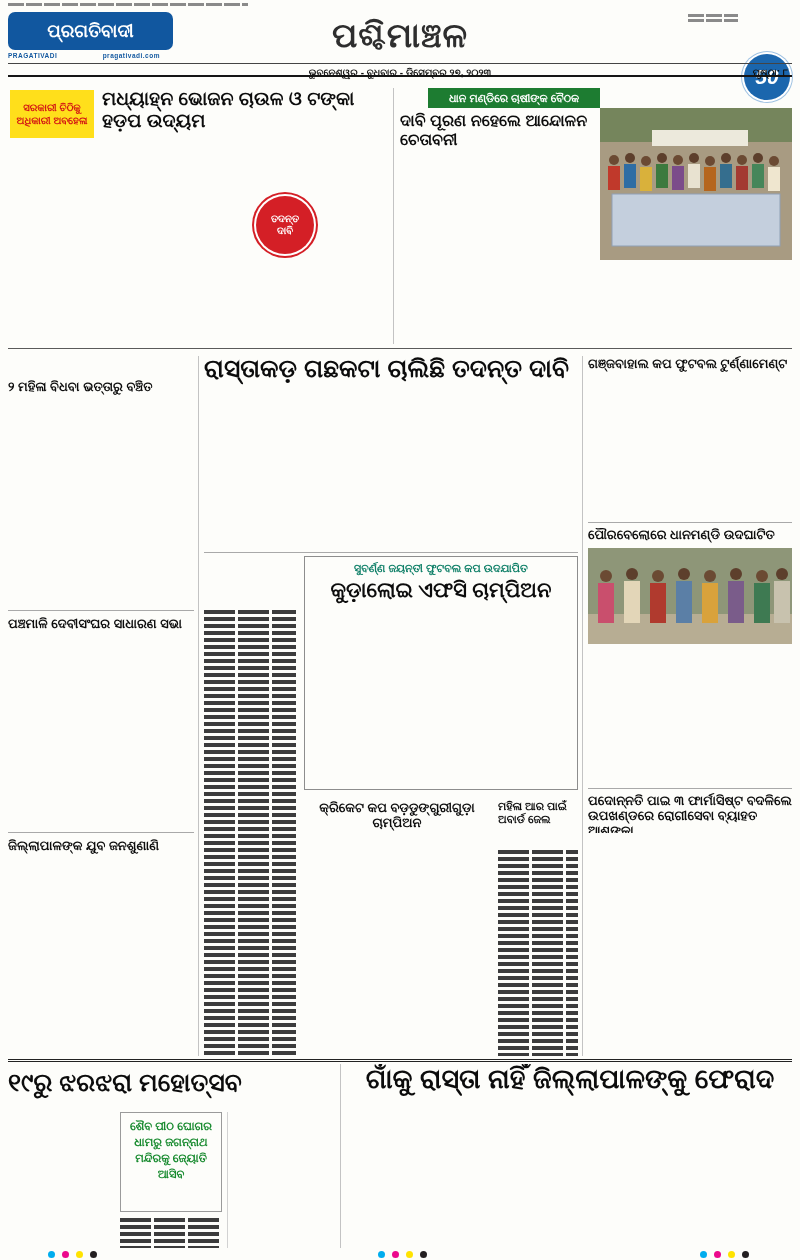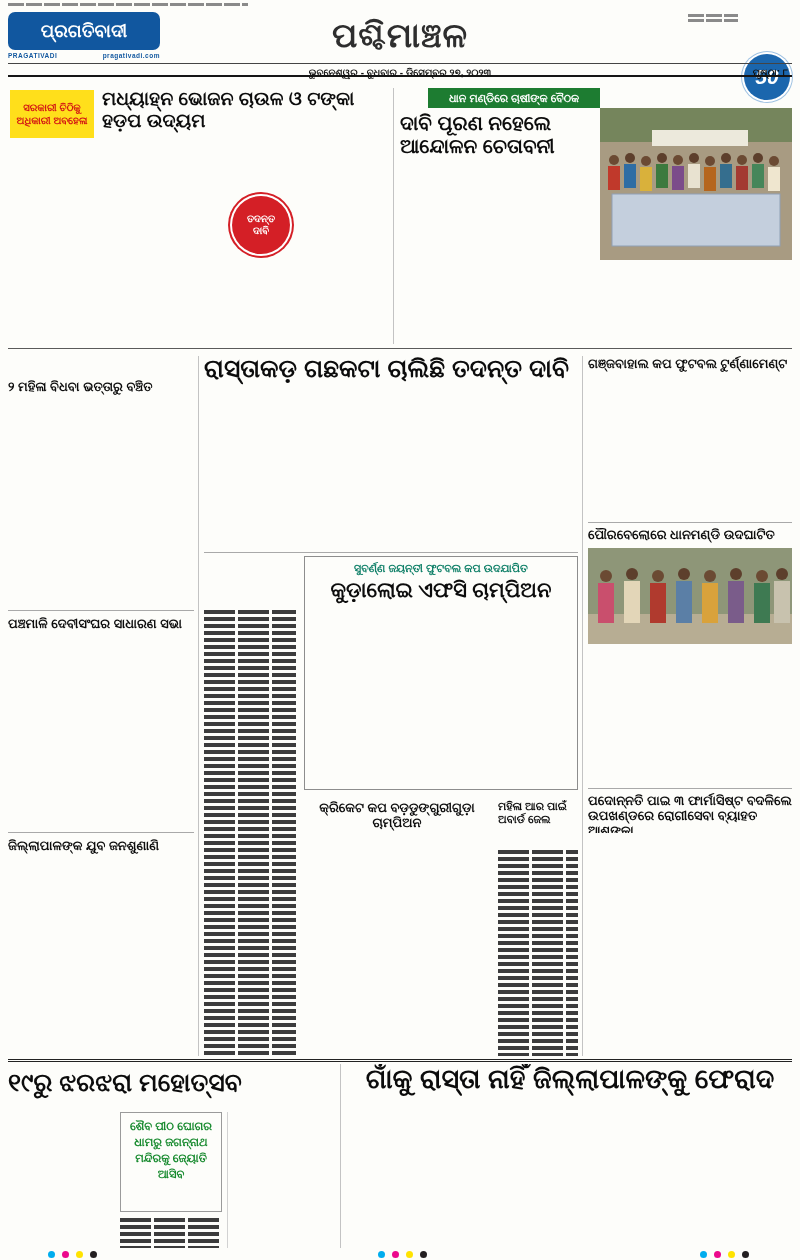--- a/index.html
+++ b/index.html
@@ -18,21 +18,21 @@
 
   
   .cols{display:flex;align-items:flex-end;}
   .cols>.col{flex:1;border-right:1px solid #d2d2d2;margin-right:5px;padding-right:5px;}
   .cols>.col:last-child{border-right:none;margin-right:0;padding-right:0;}
 
   
   .hl{font-weight:bold;color:#0c0c0c;line-height:1.16;overflow:hidden;}
   .hl-xl{font-size:25px;}
   .hl-lg{font-size:19px;}
-  .hl-md{font-size:20px;}
+  .hl-md{font-size:16px;}
   .hl-sm{font-size:13px;}
   .hl-xs{font-size:11px;}
 
   
   .logo-box{background:#11579f;border-radius:7px;display:flex;align-items:center;justify-content:center;
             color:#fff;font-weight:bold;font-size:18px;overflow:hidden;}
   .logo-sub{display:flex;justify-content:space-between;font-size:6.5px;color:#11579f;font-weight:bold;letter-spacing:.5px;overflow:hidden;}
   .section-title{font-size:34px;font-weight:bold;color:#2e2e2e;text-align:center;letter-spacing:1px;overflow:hidden;}
   .anniv{background:#1b66ad;border-radius:50%;display:flex;align-items:center;justify-content:center;
          color:#fff;font-weight:bold;font-size:21px;font-style:italic;box-shadow:0 0 0 2px #fff,0 0 0 3px #9fc2e2;margin-top:44px;}
@@ -40,21 +40,21 @@
   .dateline .center{position:absolute;left:50%;top:3px;transform:translateX(-50%);white-space:nowrap;}
   .dateline .pageno{position:absolute;right:4px;top:3px;}
 
   
   .kicker-yellow{background:#ffdf1b;color:#d31414;font-weight:bold;font-size:10px;line-height:1.3;
                  text-align:center;display:flex;align-items:center;justify-content:center;padding:2px;overflow:hidden;}
   .kicker-green{background:#1d7c31;color:#fff;font-weight:bold;font-size:11px;display:flex;
                 align-items:center;justify-content:center;overflow:hidden;}
   .badge-red{background:#d41f26;border-radius:50%;color:#fff;font-weight:bold;font-size:10px;line-height:1.2;
              display:flex;align-items:center;justify-content:center;text-align:center;padding:6px;
-             box-shadow:0 0 0 2px #fff,0 0 0 4px #d41f26;z-index:5;overflow:hidden;}
+             box-shadow:0 0 0 2px #fff,0 0 0 4px #d41f26;z-index:5;overflow:hidden;margin-left:24px;}
   .boxed{border:1px solid #8d8d8d;}
   .box-kicker{color:#0e7f67;font-weight:bold;font-size:11px;text-align:center;overflow:hidden;}
   .green-note{border:1px solid #9a9a9a;color:#178a2e;font-weight:bold;font-size:11.5px;line-height:1.4;
               text-align:center;padding:5px 2px;overflow:hidden;}
   .vrule{background:#c3c3c3;width:1px;}
   .hrule{background:#5a5a5a;height:1px;}
   .hrule-light{background:#a9a9a9;height:1px;}
   .double-rule{border-top:3px double #222;}
 
   .photo{overflow:hidden;background:#999;}
@@ -63,21 +63,21 @@
   .reg{display:flex;gap:7px;}
   .reg i{width:7px;height:7px;border-radius:50%;display:block;}
 </style>
 </head>
 <body>
 
 <div class="page">
 
   <div class="abs ft-tiny" style="left:8px;top:3px;width:240px;height:5px;"></div>
 
-  <div class="abs logo-box" style="left:8px;top:12px;width:152px;height:38px;">
+  <div class="abs logo-box" style="left:8px;top:12px;width:165px;height:38px;">
     <span>ପ୍ରଗତିବାଦୀ</span>
   </div>
   <div class="abs logo-sub" style="left:8px;top:52px;width:152px;height:9px;">
     <span>PRAGATIVADI</span>
     <span>pragativadi.com</span>
   </div>
 
   <div class="abs section-title" style="left:240px;top:16px;width:320px;height:44px;">ପଶ୍ଚିମାଞ୍ଚଳ</div>
 
   <div class="abs anniv" style="left:744px;top:10px;width:46px;height:46px;">50</div>

